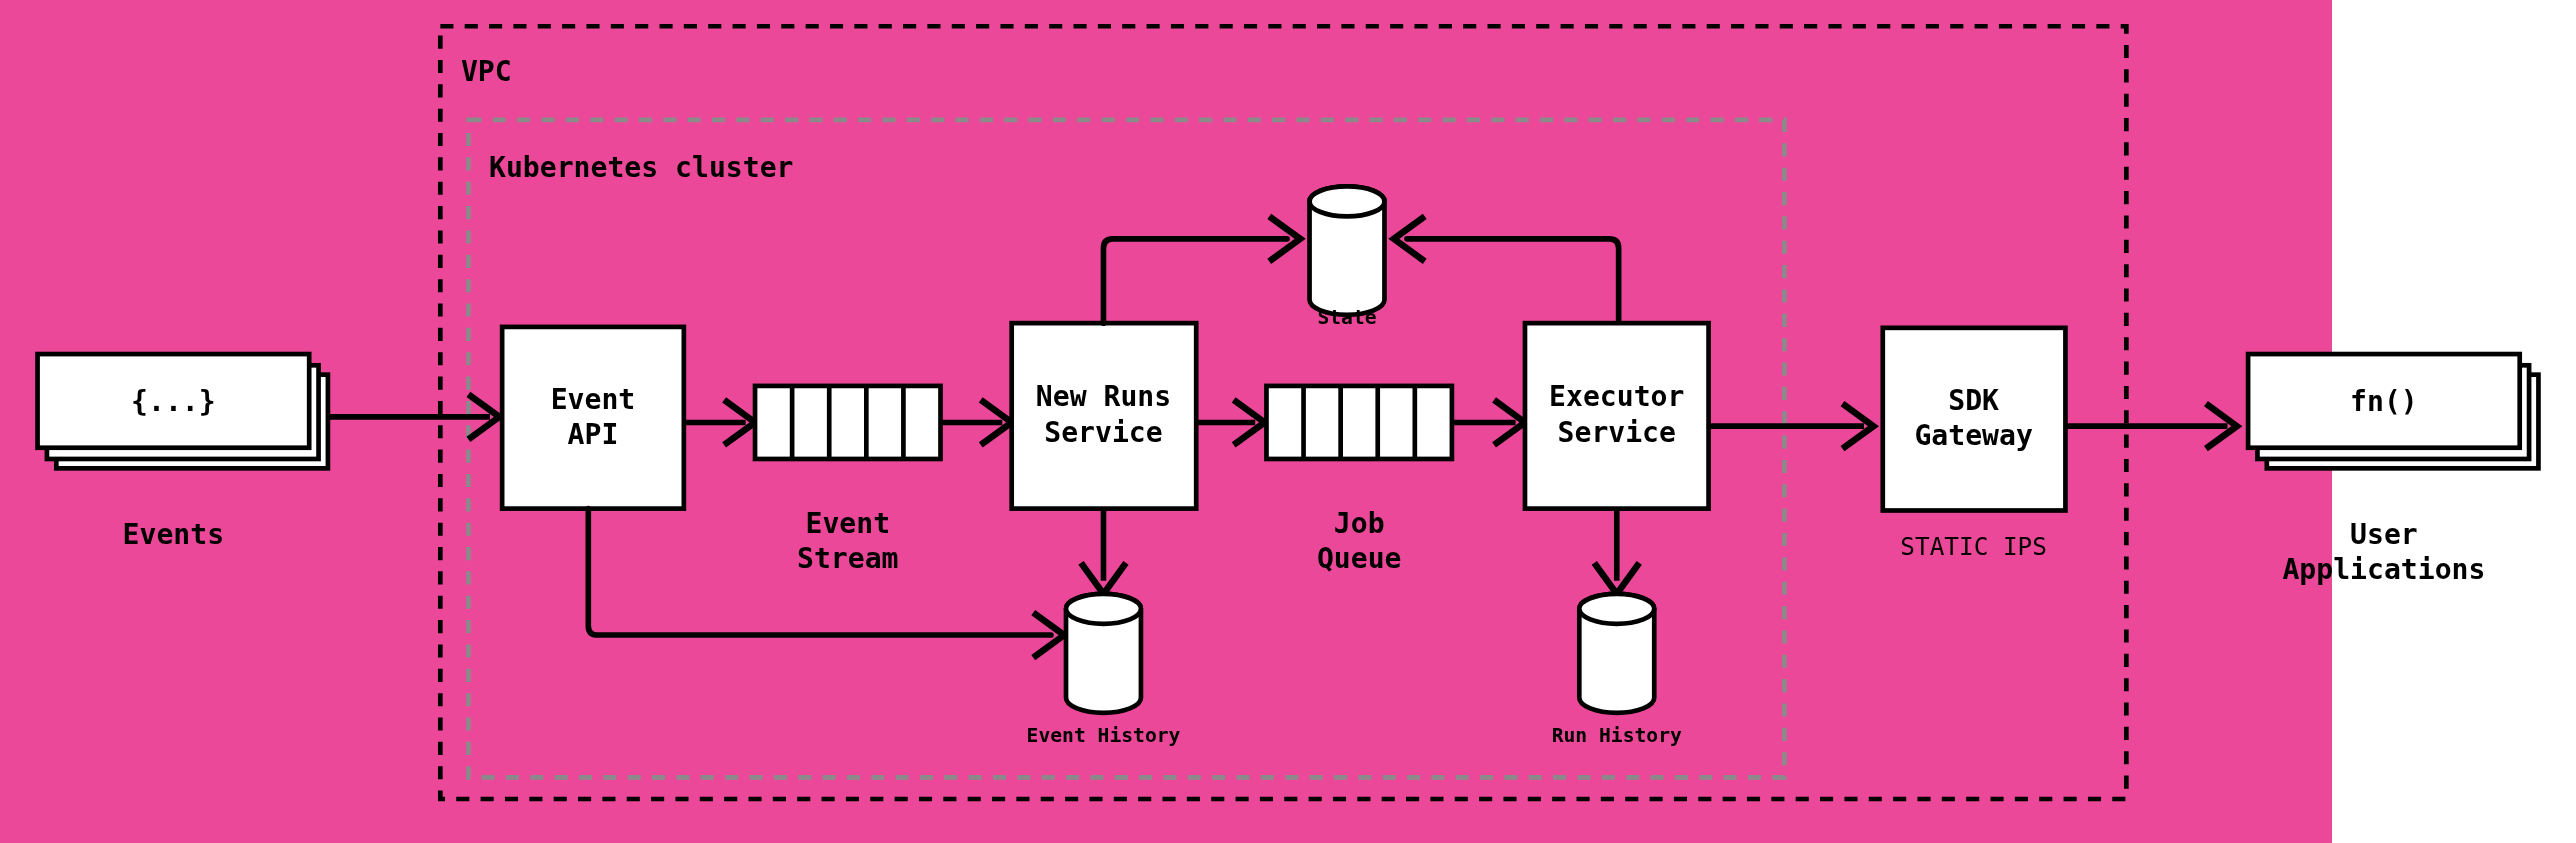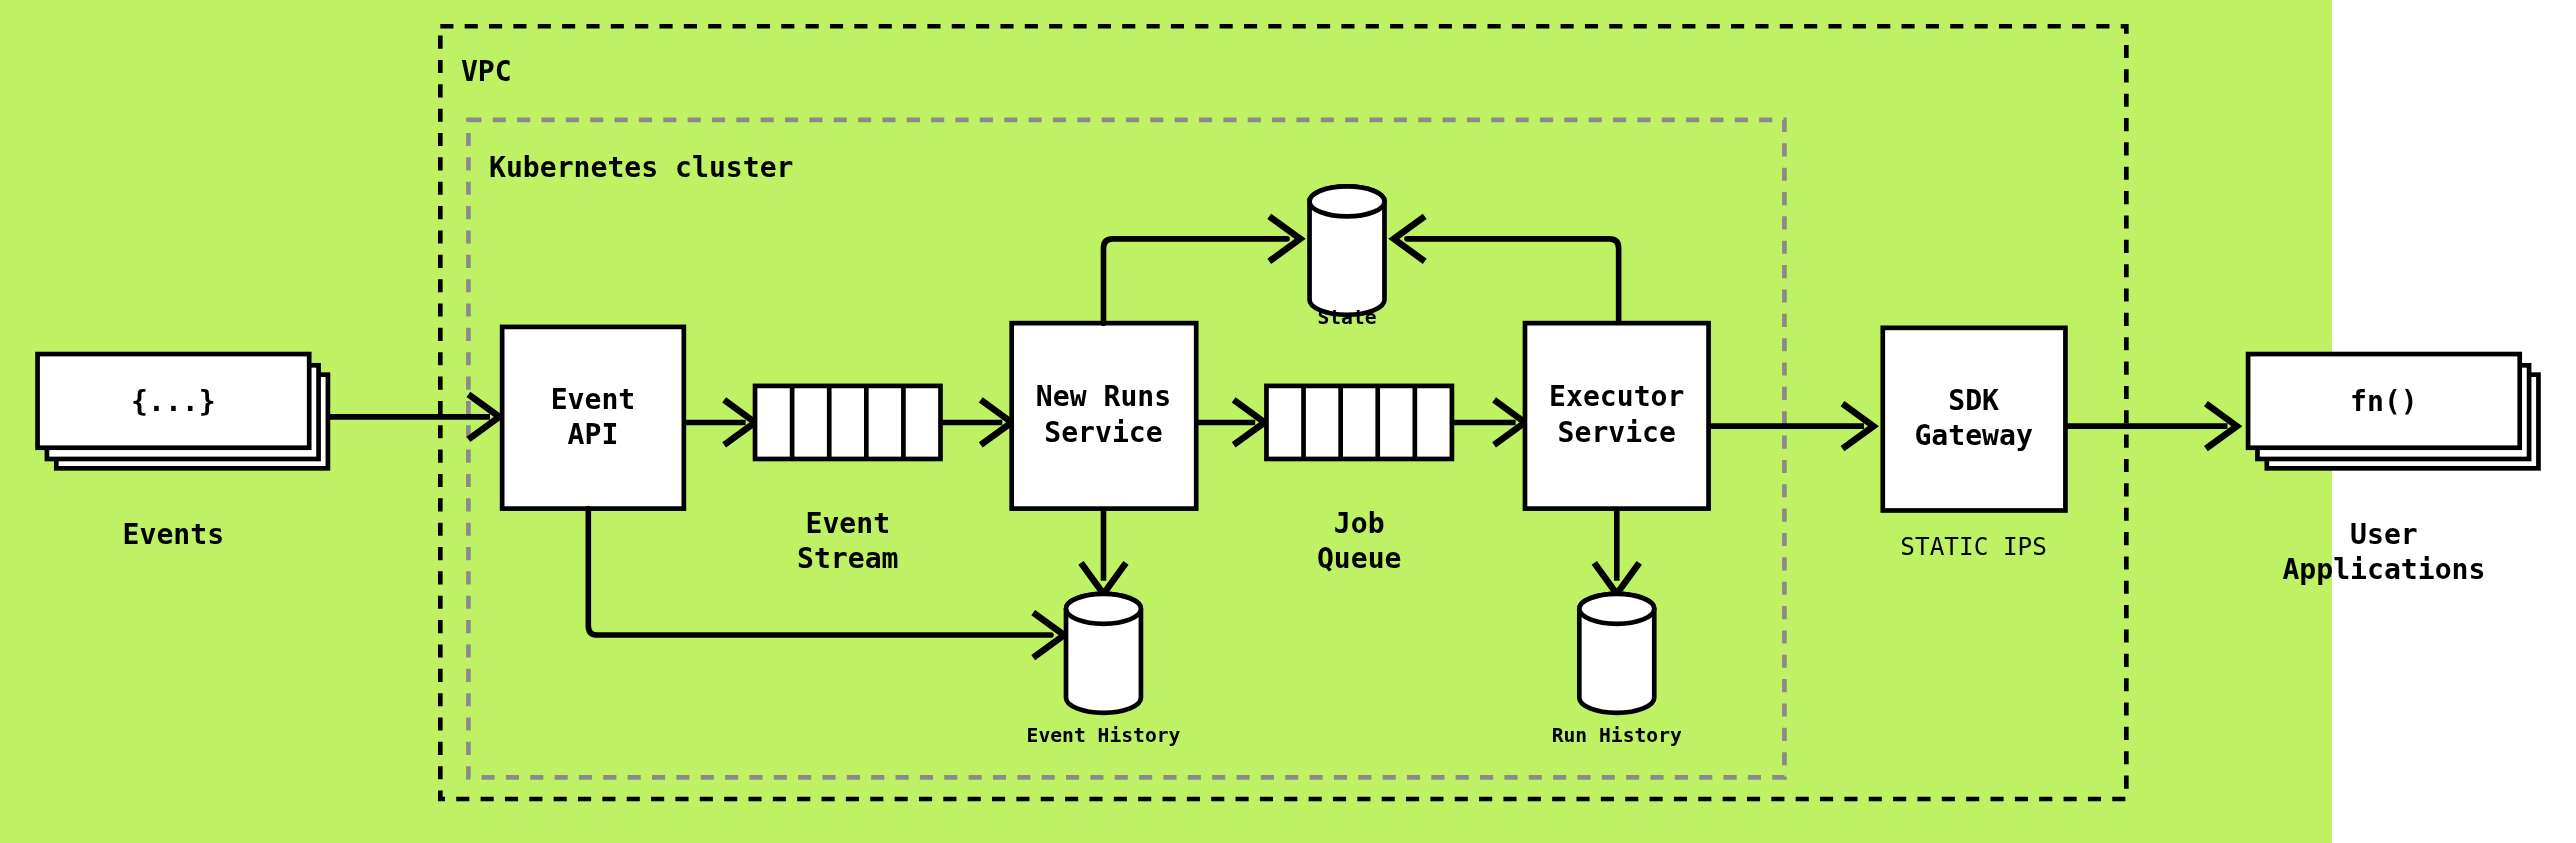--- a/index.html
+++ b/index.html
@@ -4,21 +4,21 @@
 <style>
   html, body {
     margin: 0;
     padding: 0;
     background: #ffffff;
   }
   #canvas {
     position: relative;
     width: 2332px;
     height: 843px;
-    background: #bef264;
+    background: #ec4899;
     font-family: "DejaVu Sans Mono", monospace;
   }
   svg#diagram {
     position: absolute;
     left: 0;
     top: 0;
     width: 2576px;
     height: 843px;
     display: block;
   }

